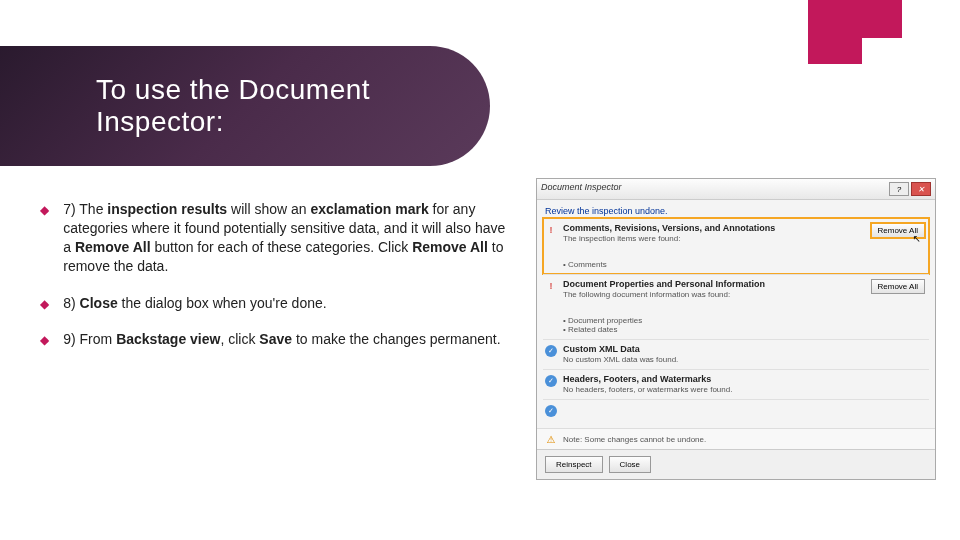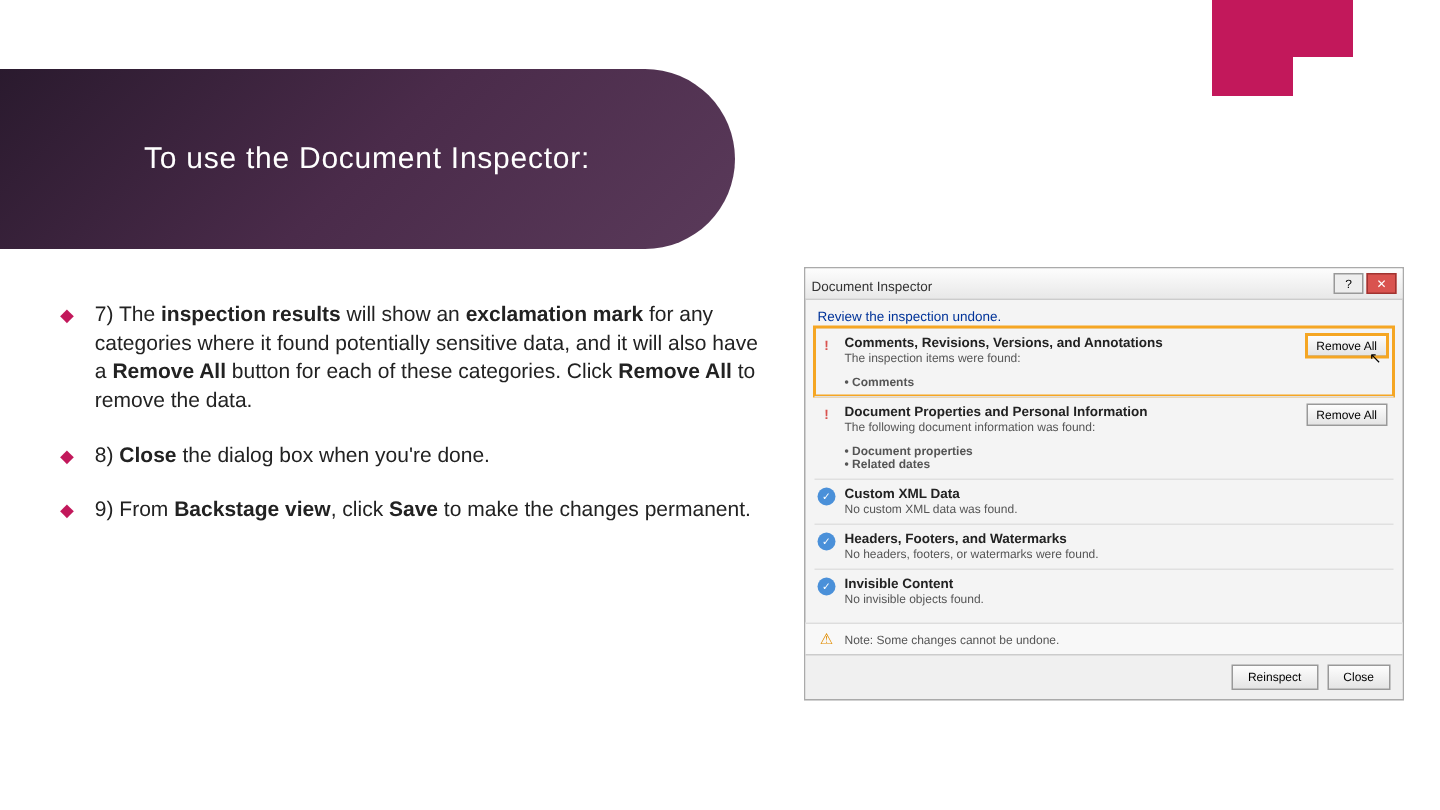--- a/index.html
+++ b/index.html
@@ -18,21 +18,21 @@
     width: 490px;
     height: 120px;
     background: linear-gradient(135deg, #2a1a2e 0%, #4a2b4a 50%, #5a3a5a 100%);
     border-radius: 0 60px 60px 0;
     display: flex;
     align-items: center;
     padding-left: 96px;
   }
   .title-banner h1 {
     color: #fff;
-    font-size: 20px;
+    font-size: 28px;
     font-weight: 400;
     letter-spacing: 0.5px;
   }
   .corner-tab {
     position: absolute;
     right: 98px;
     top: 0;
     width: 54px;
     height: 64px;
     background: #c2185b;
@@ -73,25 +73,26 @@
     right: 24px;
     top: 178px;
     width: 400px;
     background: #f4f4f4;
     border: 1px solid #aaa;
     font-size: 9px;
     font-family: "Segoe UI", Tahoma, sans-serif;
   }
   .dlg-titlebar {
     display: flex;
-    align-items: flex-end;
+    align-items: flex-start;
     justify-content: space-between;
     padding: 3px 4px;
     background: linear-gradient(#fdfdfd, #e8e8e8);
     border-bottom: 1px solid #ccc;
+    font-style: italic;
   }
   .dlg-title { font-size: 9px; color: #333; }
   .dlg-tbtns { display: flex; gap: 2px; }
   .dlg-tbtn {
     width: 20px; height: 14px;
     border: 1px solid #999;
     background: #eee;
     font-size: 8px;
     display: flex; align-items: center; justify-content: center;
   }
@@ -122,21 +123,21 @@
   .dlg-icon.ok {
     width: 12px; height: 12px;
     border-radius: 50%;
     background: #4a90d9;
     color: #fff;
     font-size: 7px;
   }
   .dlg-rowbody { flex: 1; }
   .dlg-rowtitle { font-weight: bold; color: #222; font-size: 9px; }
   .dlg-rowdesc { color: #555; font-size: 8px; margin-top: 1px; }
-  .dlg-rowlist { color: #555; font-size: 8px; margin-top: 7px; font-weight: bold; }
+  .dlg-rowlist { color: #555; font-size: 8px; margin-top: 17px; }
   .dlg-rowlist div::before { content: "• "; }
   .dlg-removeall {
     position: absolute;
     right: 4px;
     top: 4px;
     font-size: 8px;
     padding: 2px 6px;
     border: 1px solid #999;
     background: linear-gradient(#fdfdfd,#e4e4e4);
     cursor: pointer;
@@ -153,21 +154,21 @@
     color: #555;
   }
   .dlg-note-icon {
     width: 12px; height: 12px;
     display: flex; align-items: center; justify-content: center;
     color: #e08c00;
     font-size: 10px;
   }
   .dlg-footer {
     display: flex;
-    justify-content: flex-end;
+    justify-content: flex-start;
     gap: 6px;
     padding: 6px 8px;
     border-top: 1px solid #ccc;
     background: #f0f0f0;
   }
   .dlg-btn {
     font-size: 8px;
     padding: 3px 10px;
     border: 1px solid #999;
     background: linear-gradient(#fdfdfd,#e4e4e4);
@@ -241,24 +242,20 @@
       </div>
       <div class="dlg-row">
         <div class="dlg-icon ok">✓</div>
         <div class="dlg-rowbody">
           <div class="dlg-rowtitle">Headers, Footers, and Watermarks</div>
           <div class="dlg-rowdesc">No headers, footers, or watermarks were found.</div>
         </div>
       </div>
       <div class="dlg-row">
         <div class="dlg-icon ok">✓</div>
-        <div class="dlg-rowbody">
-          <div class="dlg-rowtitle">Invisible Content</div>
-          <div class="dlg-rowdesc">No invisible objects found.</div>
-        </div>
       </div>
     </div>
   <div class="dlg-note">
     <span class="dlg-note-icon">⚠</span>
     <span>Note: Some changes cannot be undone.</span>
   </div>
   <div class="dlg-footer">
     <button class="dlg-btn">Reinspect</button>
     <button class="dlg-btn">Close</button>
   </div>

